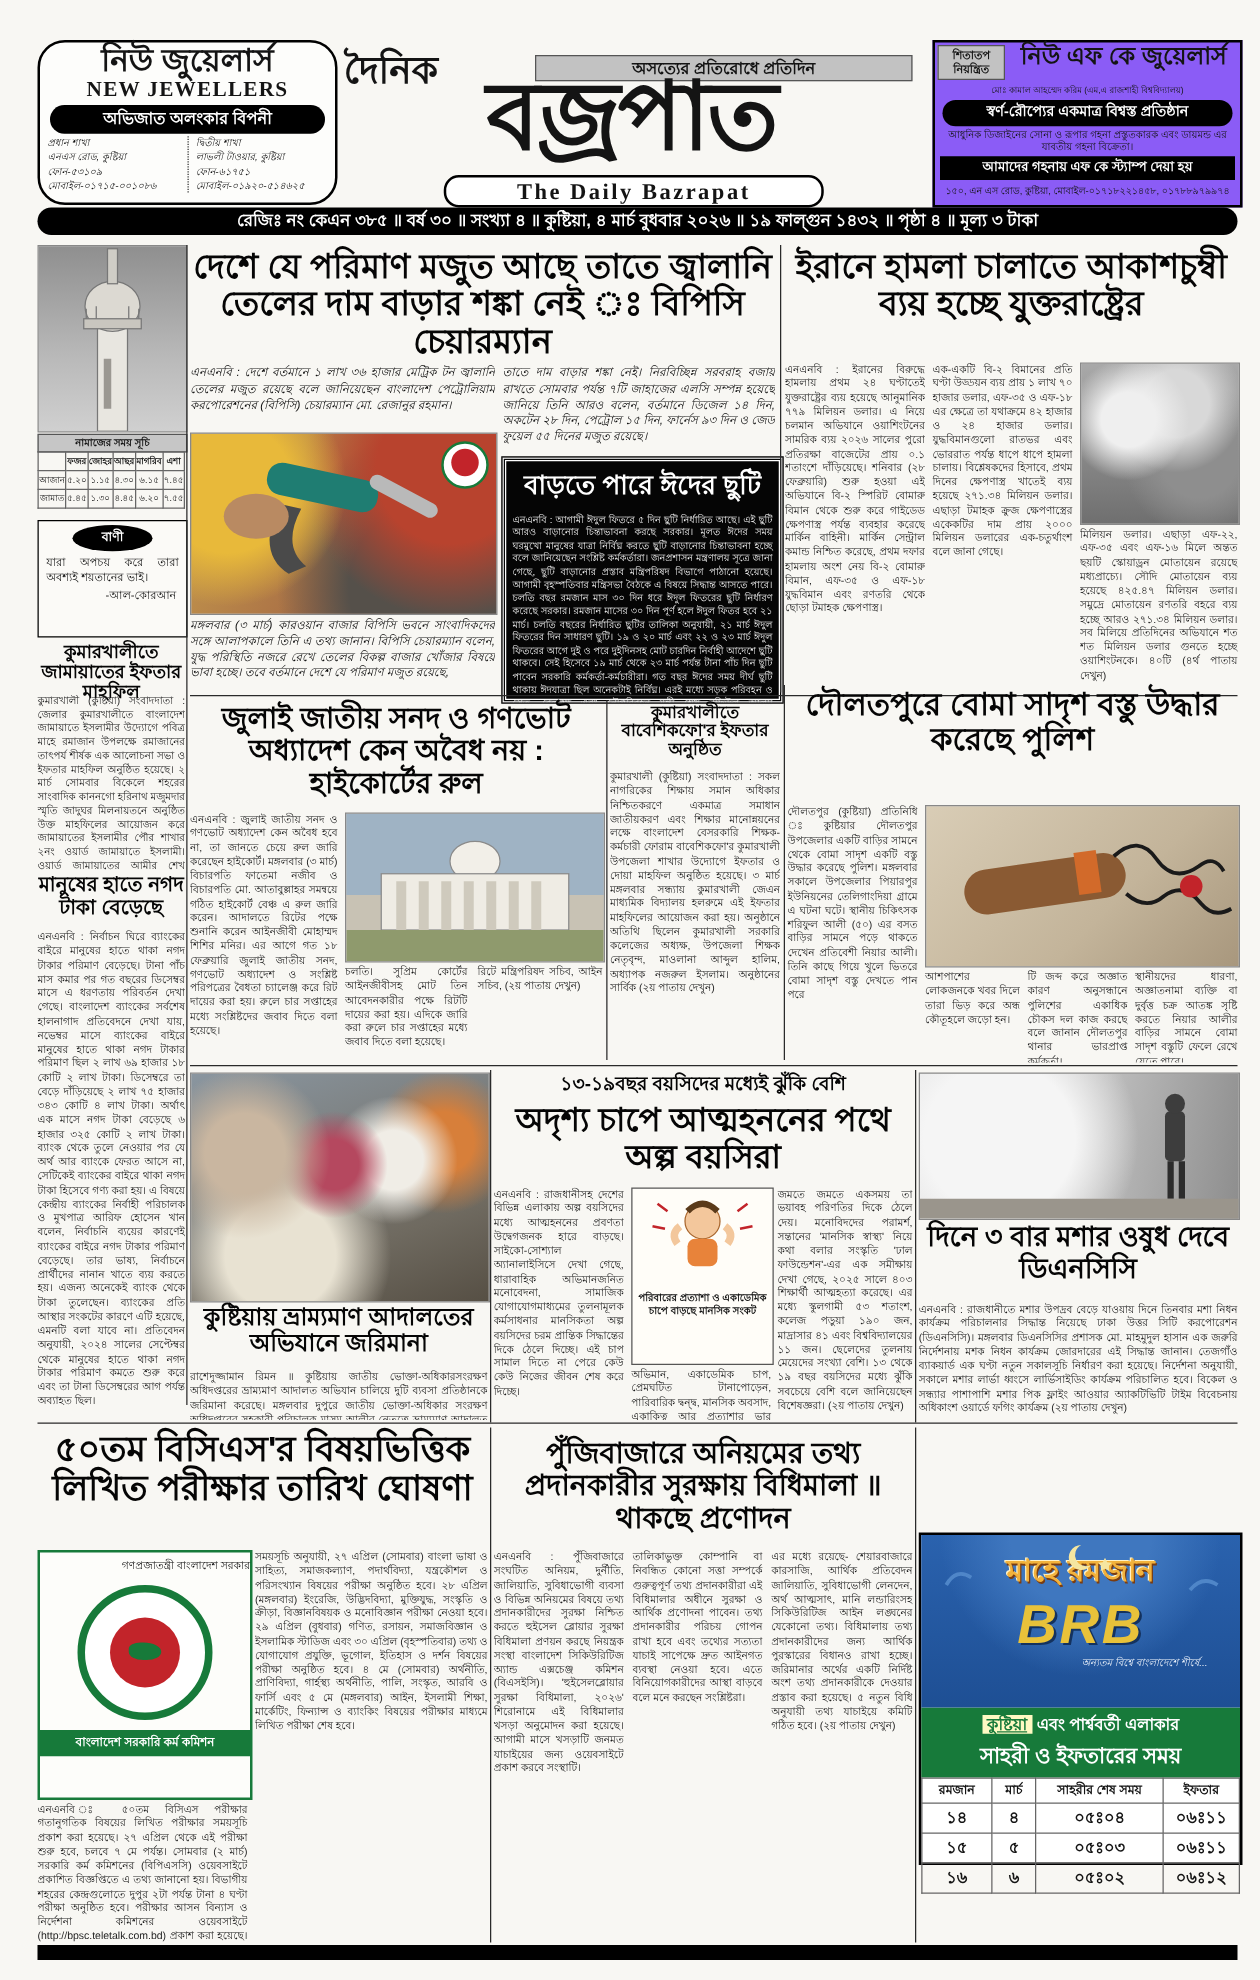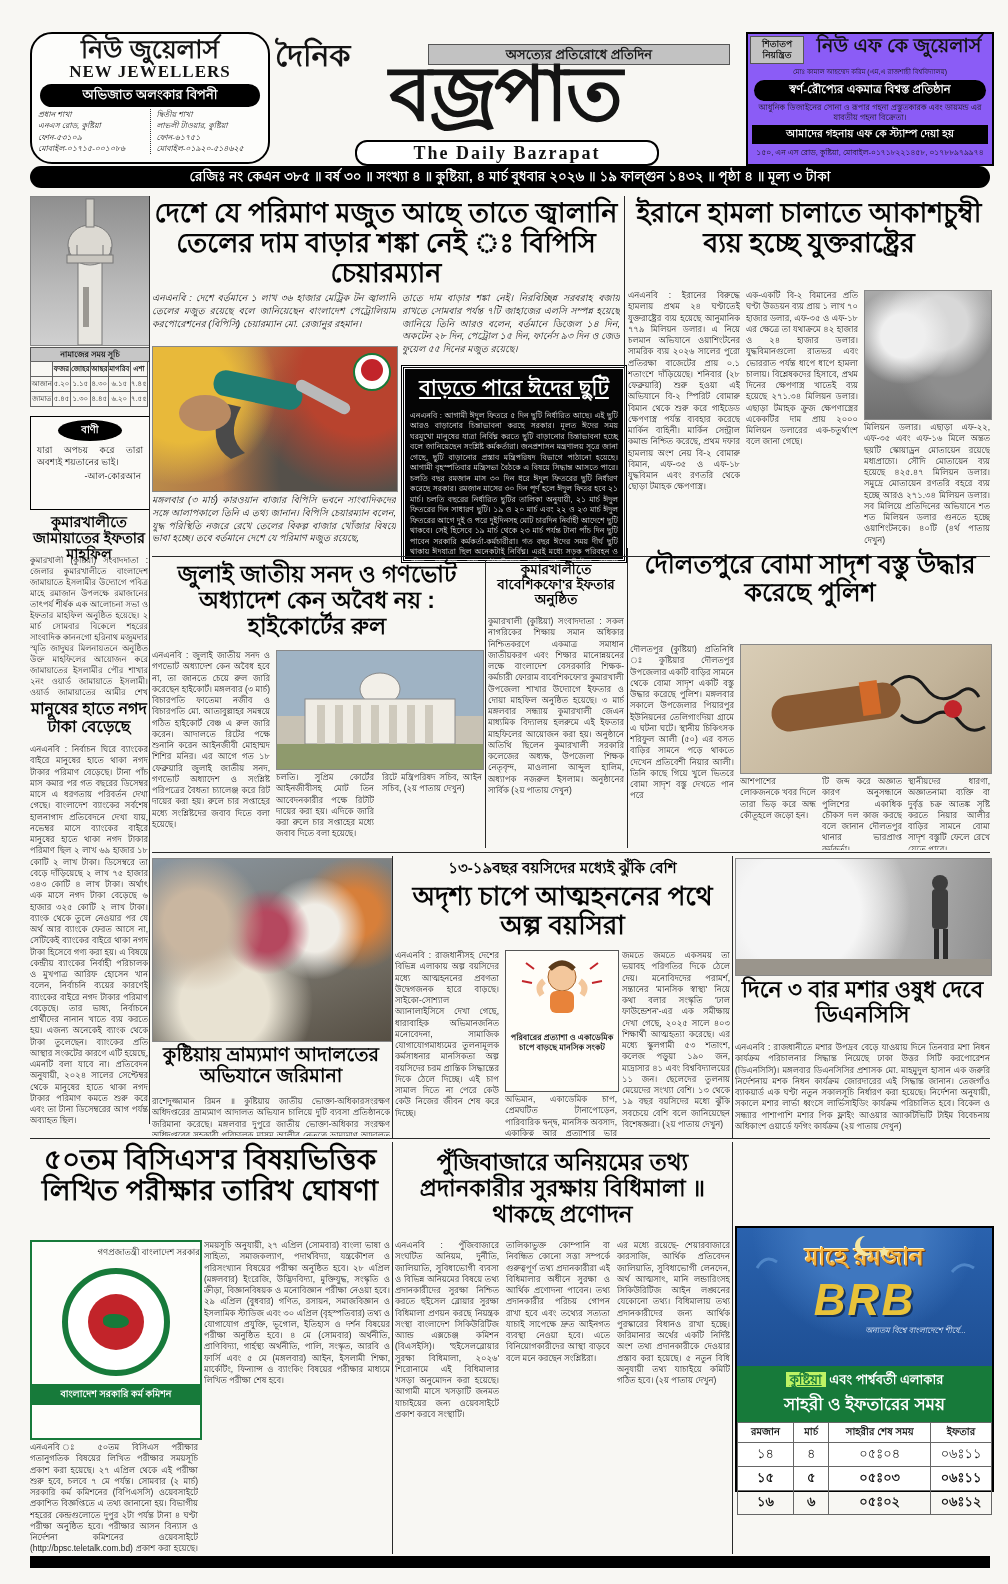--- a/index.html
+++ b/index.html
@@ -11,21 +11,21 @@
   .body-text{font-size:8.4px;line-height:1.34;text-align:justify;color:#1c1c1c;overflow:hidden;}
   .lead{font-size:9.4px;line-height:1.36;text-align:justify;font-style:italic;color:#111;overflow:hidden;}
   .pill{background:#000;color:#fff;border-radius:14px;text-align:center;font-weight:bold;}
   .grayband{background:#b9b9b9;border:1px solid #555;text-align:center;font-weight:bold;}
   .vline{position:absolute;width:1px;background:#2a2a2a;}
   .hline{position:absolute;height:1px;background:#2a2a2a;}
   .photo{position:absolute;overflow:hidden;border:1px solid #888;}
   table.mini{border-collapse:collapse;width:100%;font-size:7px;}
   table.mini td,table.mini th{border:1px solid #666;text-align:center;padding:1px 0;}
   .eidbox{background:#050505;color:#fff;}
-  .eidbox .t{font-size:21px;font-weight:bold;text-align:center;padding:3px 0 2px;text-decoration:underline;}
+  .eidbox .t{font-size:21px;font-weight:bold;text-align:center;padding:3px 0 2px;}
   .eidbox .b{font-size:7.7px;line-height:1.36;text-align:justify;color:#f2f2f2;padding:2px 5px;}
   .serif{font-family:"Liberation Serif","DejaVu Serif",serif;}
 </style>
 </head>
 <body>
 
 <div class="page">
 
   <div class="abs bx" style="left:30px;top:32px;width:236px;height:128px;background:#fdfdfb;border-radius:22px;">
     <div style="font-size:25px;font-weight:900;text-align:center;line-height:1;margin-top:3px;">নিউ জুয়েলার্স</div>
@@ -263,34 +263,34 @@
         <path d="M128 8 a10 10 0 1 0 8 16 a8 8 0 1 1 -8 -16" fill="#f5e6a0"></path>
         <path d="M150 20 l2.5 5 5.5 .8 -4 3.9 1 5.5 -5 -2.6 -5 2.6 1 -5.5 -4 -3.9 5.5 -.8 z" fill="#f5e6a0" transform="scale(0.7) translate(60 6)"></path>
         <path d="M20 40 q8 -14 20 -6 M215 44 q10 -12 22 -4" stroke="#4f86c8" stroke-width="3" fill="none"></path>
       </svg>
       <div style="text-align:center;font-size:24px;font-weight:900;color:#f2b23c;text-shadow:1px 1px 0 #7a3c10,-1px -1px 0 #fff3c8;margin-top:10px;">মাহে রমজান</div>
       <div style="text-align:center;font-size:44px;font-weight:900;font-style:italic;color:#e8c23a;letter-spacing:2px;text-shadow:2px 2px 0 #14325e;line-height:1;">BRB</div>
       <div style="text-align:right;font-size:8px;color:#e9f0fa;padding-right:26px;margin-top:2px;font-style:italic;">অন্যতম বিশ্বে বাংলাদেশে শীর্ষে...</div>
     </div>
     <div style="height:52px;background:#177a3a;color:#fff;text-align:center;padding-top:4px;">
       <div style="font-size:13px;font-weight:bold;">
-        <span style="background:#bef264;color:#177a3a;padding:0 4px;text-decoration:underline;">কুষ্টিয়া</span>
+        <span style="background:#fef9c3;color:#177a3a;padding:0 4px;text-decoration:underline;">কুষ্টিয়া</span>
         <span>এবং পার্শ্ববর্তী এলাকার</span>
       </div>
       <div style="font-size:17px;font-weight:900;">সাহরী ও ইফতারের সময়</div>
     </div>
     <table class="mini" style="font-size:10px;">
       <tbody>
           <tr style="font-weight:bold;">
         <th style="width:22%;">রমজান</th>
         <th style="width:14%;">মার্চ</th>
         <th style="width:40%;">সাহরীর শেষ সময়</th>
         <th>ইফতার</th>
       </tr>
-      <tr style="font-weight:normal;font-size:13px;">
+      <tr style="font-weight:bold;font-size:13px;">
         <td>১৪</td>
             <td>৪</td>
         <td>০৫ঃ০৪</td>
             <td>০৬ঃ১১</td>
       </tr>
       <tr style="font-weight:bold;font-size:13px;">
         <td>১৫</td>
             <td>৫</td>
         <td>০৫ঃ০৩</td>
             <td>০৬ঃ১১</td>

